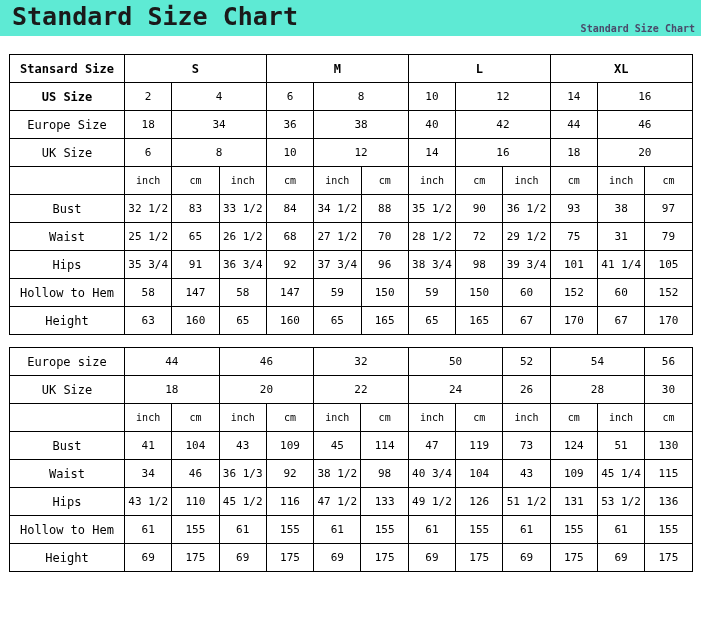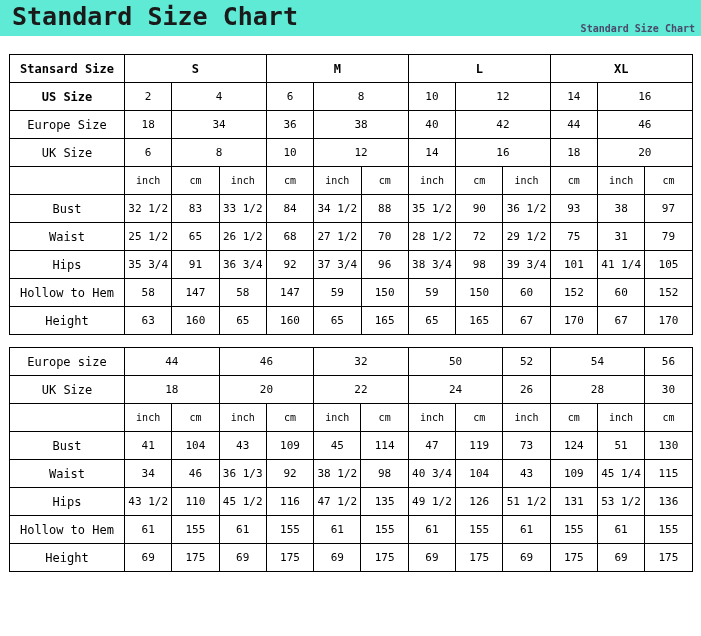--- a/index.html
+++ b/index.html
@@ -352,21 +352,21 @@
           <td>115</td>
         </tr>
 
         <tr>
           <td class="lbl">Hips</td>
           <td>43 1/2</td>
           <td>110</td>
           <td>45 1/2</td>
           <td>116</td>
           <td>47 1/2</td>
-          <td>135</td>
+          <td>133</td>
           <td>49 1/2</td>
           <td>126</td>
           <td>51 1/2</td>
           <td>131</td>
           <td>53 1/2</td>
           <td>136</td>
         </tr>
 
         <tr>
           <td class="lbl">Hollow to Hem</td>

